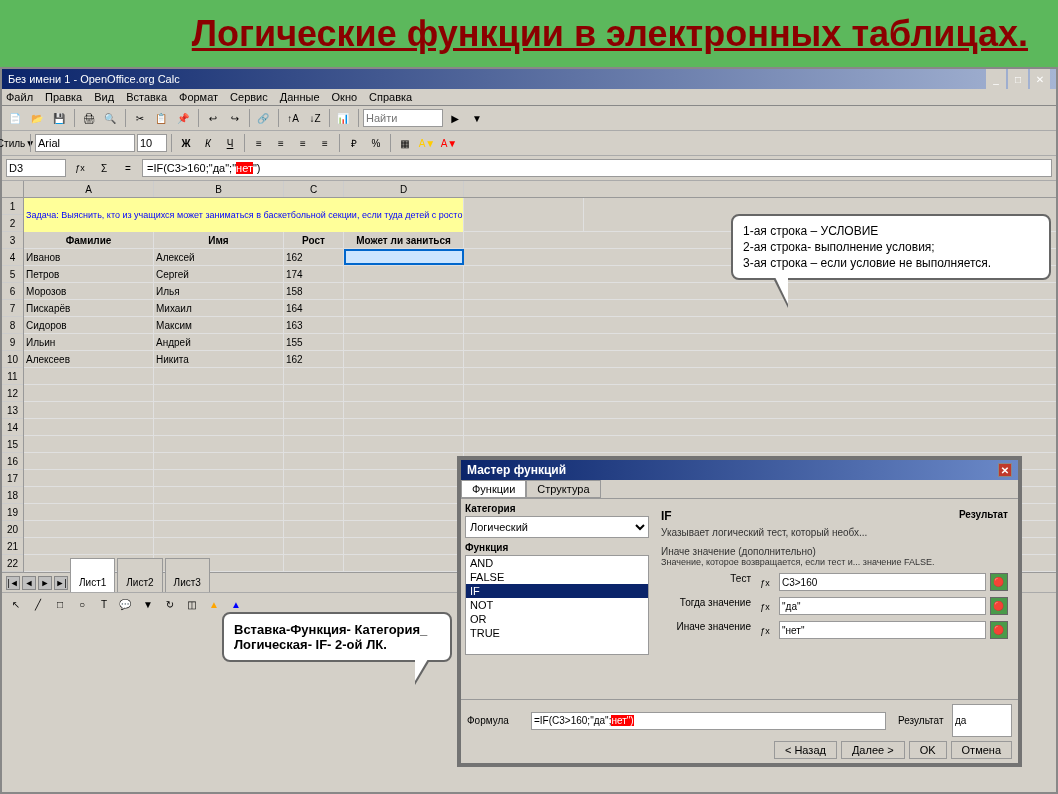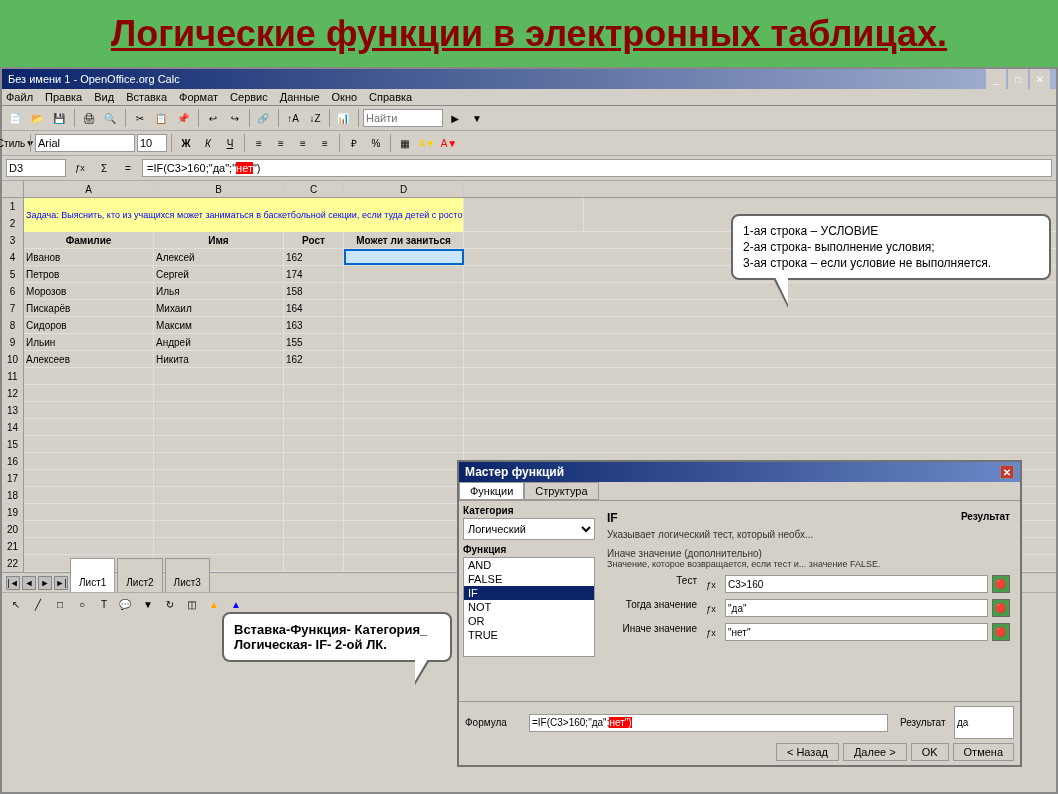--- a/index.html
+++ b/index.html
@@ -261,21 +261,21 @@
       border-left: 0px solid transparent;
       border-right: 13px solid transparent;
       border-top: 22px solid white;
       z-index: 1;
     }
 
     
     .dialog {
       position: absolute;
       background: #d4d0c8;
-      border: 2px solid #737373;
+      border: 4px solid #737373;
       width: 560px;
       bottom: 30px;
       left: 460px;
       z-index: 20;
       font-size: 11px;
     }
     .dialog-title {
       background: linear-gradient(to right, #0a246a, #6b89c8);
       color: white;
       padding: 3px 6px;
@@ -301,21 +301,21 @@
       cursor: pointer;
     }
     .dialog-tab.active { background: white; }
     .dialog-body {
       display: flex;
       padding: 4px;
       gap: 6px;
       min-height: 200px;
     }
     .dialog-left {
-      width: 132px;
+      width: 184px;
       flex-shrink: 0;
     }
     .dialog-right {
       flex: 1;
       background: white;
       border: 1px solid #999;
       padding: 6px;
       font-size: 10px;
     }
     .dialog-label {
@@ -409,21 +409,21 @@
       border: 1px solid #999;
       font-size: 11px;
       cursor: pointer;
     }
   </style>
 </head>
 <body>
 
 <div style="display:flex; flex-direction:column; width:1058px; height:794px; background:#4a9a4a;">
 
-  <div class="title-area" style="padding:12px 30px 12px 30px; text-align:center; background:#5cb85c;">
+  <div class="title-area" style="padding:12px 30px 12px 30px; text-align:right; background:#5cb85c;">
     <div class="title-text">Логические функции в электронных таблицах.</div>
   </div>
 
   <div class="spreadsheet-container" style="position:relative; flex:1;">
 
     <div class="title-bar">
       <span>Без имени 1 - OpenOffice.org Calc</span>
       <div class="title-bar-buttons">
         <div class="tb-btn">_</div>
         <div class="tb-btn">□</div>

